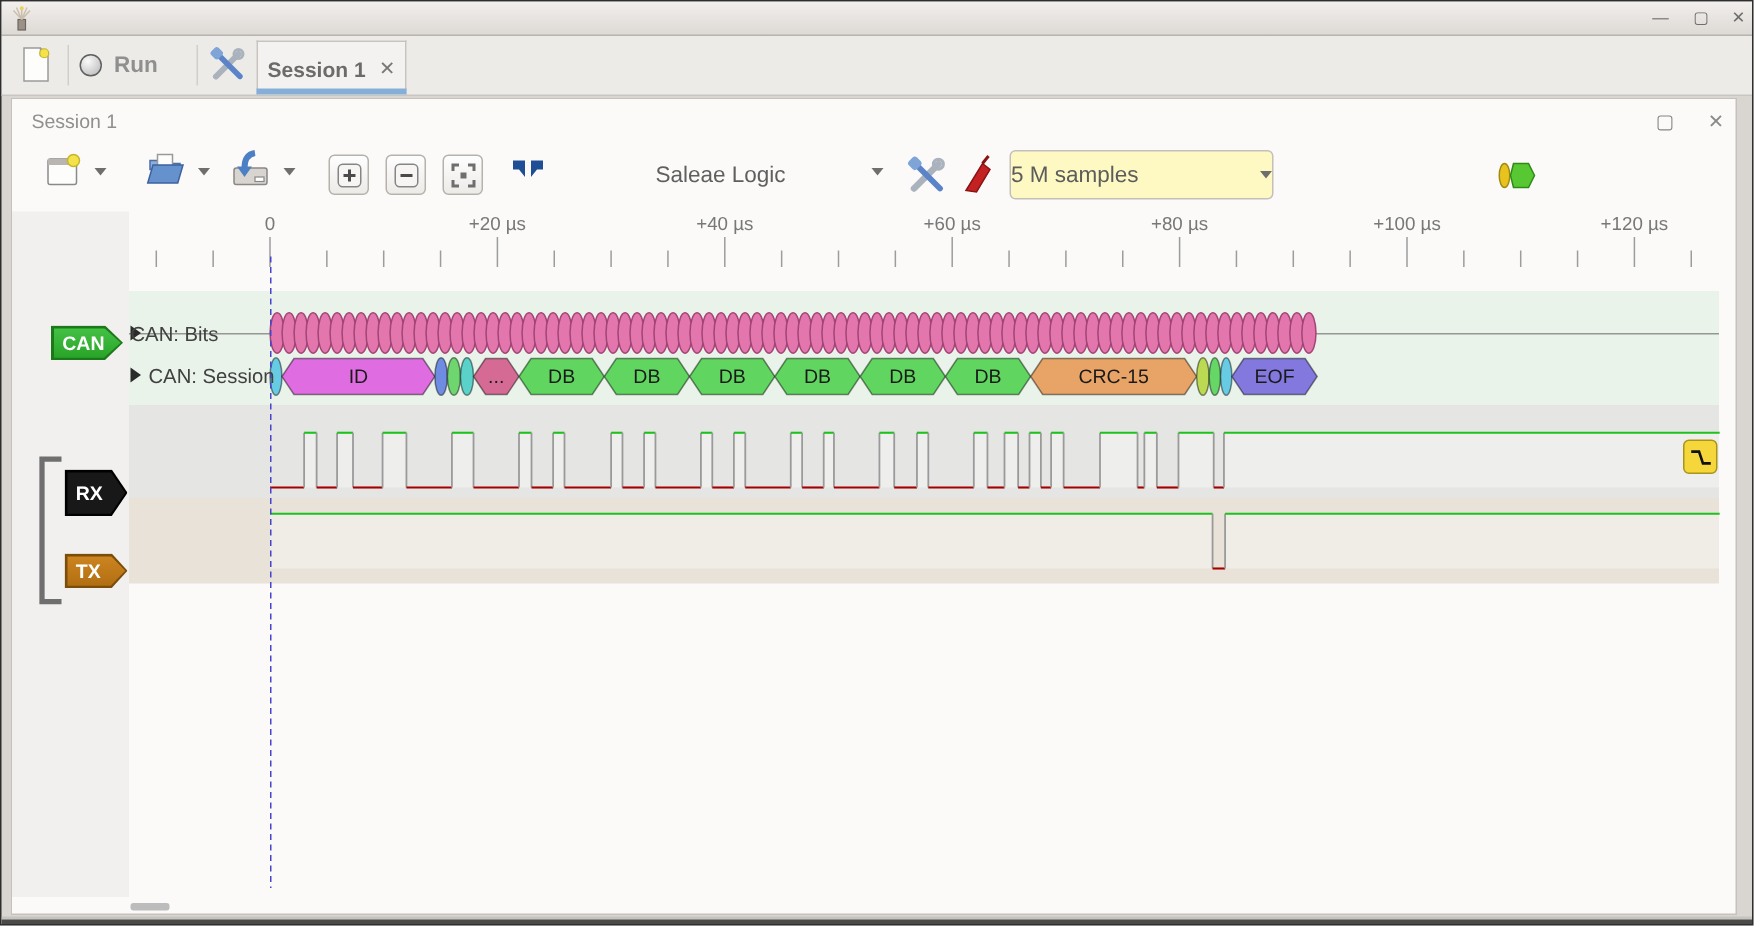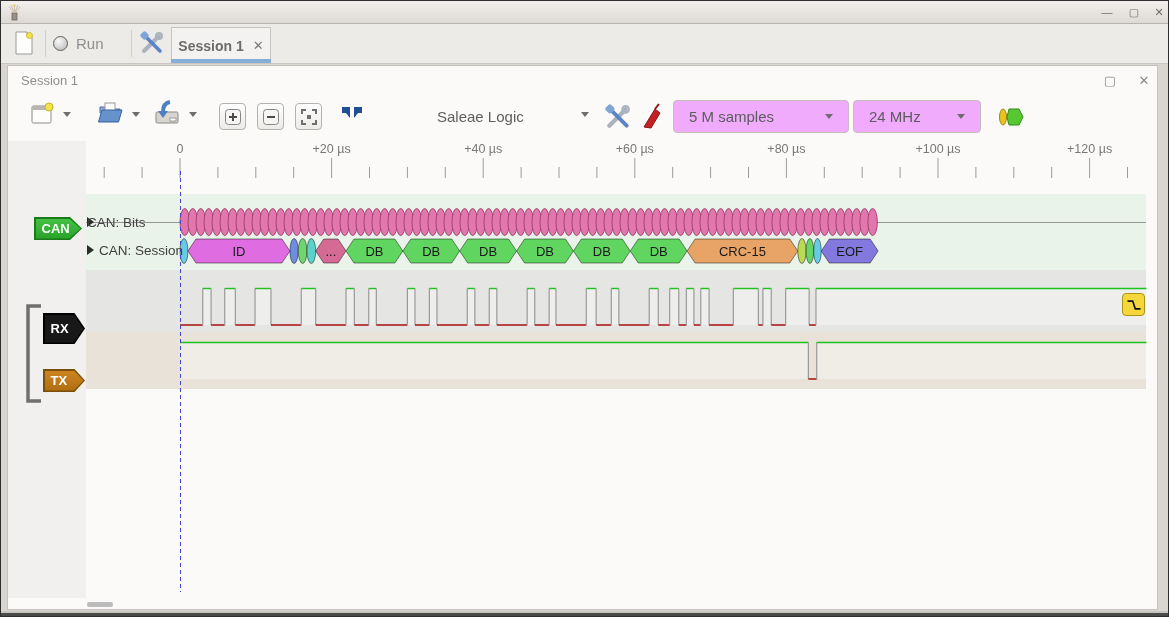--- a/index.html
+++ b/index.html
@@ -8,43 +8,43 @@
          border:1px solid #2e2e2e;box-sizing:border-box;}
   .abs{position:absolute;}
   
   .titlebar{left:0;top:0;width:100%;height:22px;
     background:linear-gradient(#f2efec,#ddd9d5);border-bottom:1px solid #b7b3af;}
   .title-text{left:0;right:0;top:3px;text-align:center;font-size:13px;font-weight:bold;color:#3f3f3f;}
   .win-btn{top:4px;width:16px;height:14px;color:#6e6e6e;font-size:11px;line-height:14px;text-align:center;}
   
   .main-toolbar{left:0;top:23px;width:100%;height:39px;background:#edebe8;border-bottom:1px solid #c9c5c1;}
   .tb-sep{top:6px;width:1px;height:27px;background:#d2cec9;}
-  .run-label{font-size:15px;color:#8f8f8f;}
+  .run-label{font-size:15px;color:#8f8f8f;font-weight:bold;}
   .run-led{width:13px;height:13px;border-radius:50%;border:1px solid #5f5f5f;
     background:radial-gradient(circle at 35% 30%,#fafafa,#b5b5b5);}
   .tab{left:170px;top:3px;width:100px;height:36px;background:#f4f2f0;
     border:1px solid #c7c3bf;border-bottom:none;box-sizing:border-box;
     display:flex;align-items:center;justify-content:center;gap:9px;}
   .tab-label{font-size:14px;color:#6b6b6b;font-weight:bold;}
   .tab-close{font-size:13px;color:#787878;}
   .tab-accent{left:170px;top:35px;width:100px;height:4px;background:#85afd7;}
   
   .subwin{left:6px;top:64px;width:1151px;height:545px;background:#fbfaf9;
     border:1px solid #c5c1bd;box-sizing:border-box;}
   .sub-title{left:20px;top:72px;font-size:13px;color:#8f8f8f;}
   .sub-btn{top:72px;width:18px;height:16px;color:#8a8a8a;font-size:13px;line-height:16px;text-align:center;}
   
   .icon-btn{display:flex;align-items:center;justify-content:center;}
   .sq-btn{width:27px;height:27px;border:1px solid #b5b1ac;border-radius:4px;
     background:linear-gradient(#fefefe,#edebe8);box-sizing:border-box;}
   .dd-arrow{width:0;height:0;border-left:4px solid transparent;border-right:4px solid transparent;
     border-top:5px solid #6e6e6e;}
-  .combo{height:33px;border:1px solid #c3bfbb;border-radius:4px;background:#f0abfc;
+  .combo{height:33px;border:1px solid #c3bfbb;border-radius:4px;background:#fef9c3;
     box-sizing:border-box;display:flex;align-items:center;justify-content:space-between;
-    padding:0 15px;font-size:15px;color:#5c5c5c;}
+    padding:0 0;font-size:15px;color:#5c5c5c;}
   .device-label{font-size:15px;color:#5f5f5f;}
   
   .gutter{left:7px;top:140px;width:78px;height:457px;background:#f2f0ee;}
   .row-bg{left:85px;width:1060px;}
   .decoder-bg{top:193px;height:76px;background:#e9f3e9;}
   .rx-bg{top:269px;height:62px;background:#e5e5e4;}
   .tx-bg{top:331px;height:57px;background:#e8e2d9;}
   .row-label{font-size:13.5px;color:#414141;z-index:5;}
   .expand-arrow{width:0;height:0;border-left:7px solid #2b2b2b;
     border-top:5px solid transparent;border-bottom:5px solid transparent;z-index:5;}
@@ -174,24 +174,20 @@
       </svg>
     </div>
     <div class="abs icon-btn" style="left:640px;top:5px">
       <svg width="24" height="28" viewBox="0 0 24 28">
         <path d="M3 25 L14 7 l5 4 L10 26 Z" fill="#c42222" stroke="#8a1414"></path>
         <path d="M14 7 l4 -5" stroke="#8a1414" stroke-width="2"></path>
       </svg>
     </div>
     <div class="abs combo" style="left:672px;top:3px;width:176px">
       <span>5 M samples</span>
-      <div class="dd-arrow"></div>
-    </div>
-    <div class="abs combo" style="left:852px;top:3px;width:128px">
-      <span>24 MHz</span>
       <div class="dd-arrow"></div>
     </div>
     <div class="abs icon-btn" style="left:996px;top:10px">
       <svg width="28" height="20" viewBox="0 0 28 20">
         <ellipse cx="6" cy="10" rx="3.5" ry="8" fill="#e8c320" stroke="#a08a10"></ellipse>
         <path d="M12 2 h10 l4 8 l-4 8 h-10 l-2 -8 Z" fill="#58c832" stroke="#2f8a18"></path>
       </svg>
     </div>
   </div>
 

